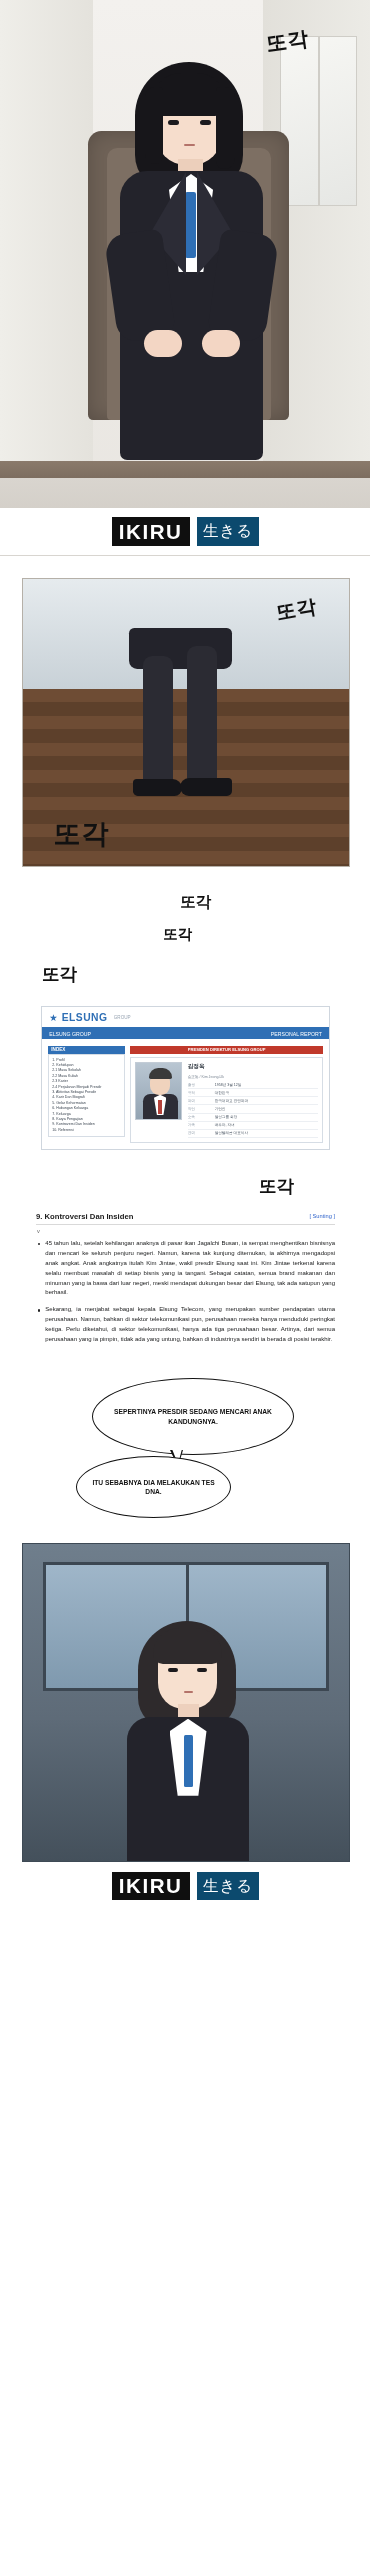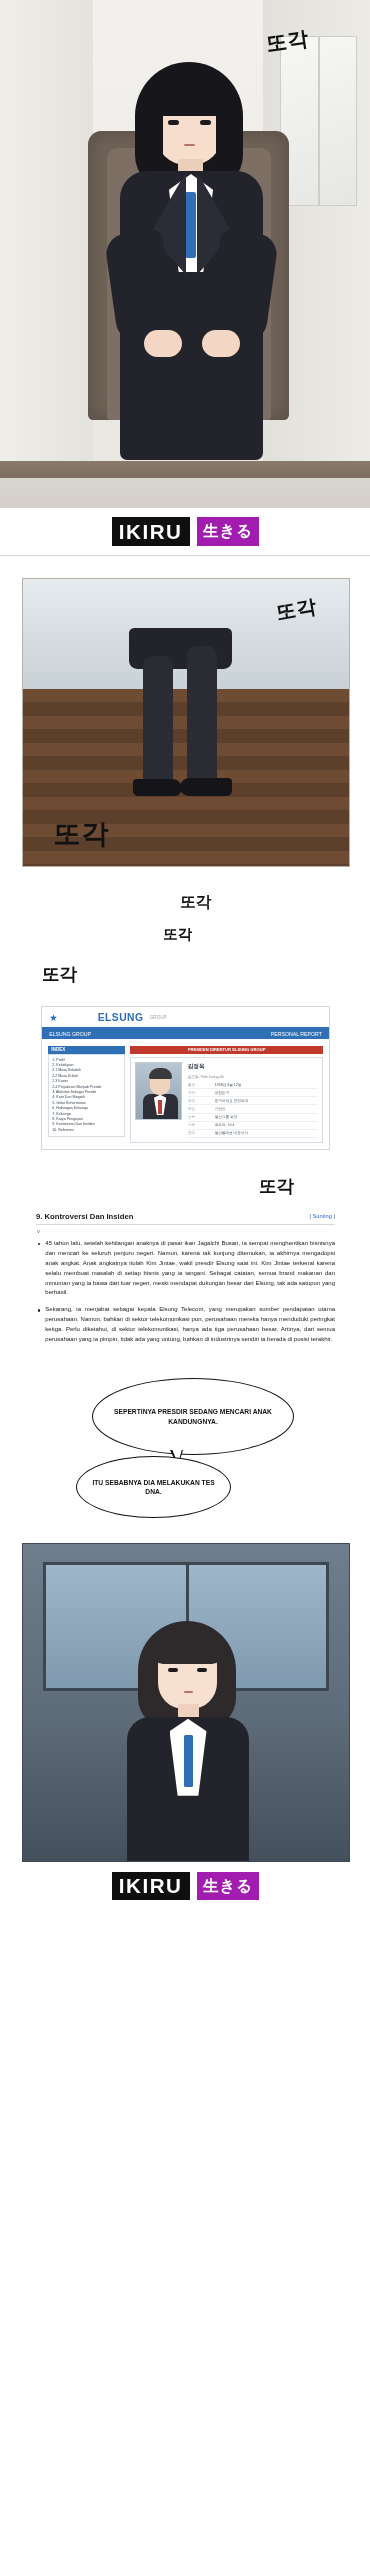--- a/index.html
+++ b/index.html
@@ -70,21 +70,21 @@
 
   .sfx { position:absolute; font-family:"Liberation Sans", sans-serif; font-weight:bold;
     color:#111; letter-spacing:1px; }
   .p1-sfx { right:62px; top:27px; font-size:20.6px; transform: rotate(-8deg); }
 
   
   .ikiru-bar { position:absolute; left:0; bottom:0; width:371px; height:47px;
     background:#ffffff; display:flex; align-items:center; justify-content:center; gap:7.2px; }
   .ikiru-word { background:#0f0f0f; color:#fff; font-size:20.6px; font-weight:bold;
     letter-spacing:1.5px; padding:2.1px 7.2px; }
-  .ikiru-kanji { background:#a21caf; color:#fff; font-size:15.5px; font-weight:bold;
+  .ikiru-kanji { background:#0c4a6e; color:#fff; font-size:15.5px; font-weight:normal;
     padding:3.6px 6.2px; letter-spacing:1px; }
 
   
   .gap { width:371px; background:#ffffff; }
 
   
   .panel2 { position:relative; width:328px; margin:0 auto; height:289px;
     background:linear-gradient(180deg,#cfd6db 0%, #b9c3ca 38%, #6b4a33 38%, #4b3322 100%);
     overflow:hidden; border:0.5px solid #b5b0a8; }
   .p2-wallpanel { position:absolute; left:0; top:0; width:328px; height:110px;
@@ -106,21 +106,21 @@
 
   
   .sfx-free { width:371px; text-align:center; font-weight:bold; color:#111; }
 
   
   .panel3 { position:relative; width:289px; margin:0 auto; background:#ffffff;
     border:0.5px solid #cfd6de; }
   .el-header { background:#ffffff; padding:5.2px 7.2px 4.1px 7.2px; border-bottom:1px solid #2f6fb5;
     display:flex; align-items:center; gap:4.1px; }
   .el-star { color:#2f6fb5; font-size:9.3px; }
-  .el-logo { color:#2f6fb5; font-weight:bold; font-size:10.3px; letter-spacing:0.5px;margin-left:36px; }
+  .el-logo { color:#2f6fb5; font-weight:bold; font-size:10.3px; letter-spacing:0.5px; }
   .el-logo-sub { color:#9aa6b4; font-size:4.6px; margin-left:2.1px; }
   .el-navbar { background:#2f6fb5; color:#ffffff; font-size:5.2px; padding:2.6px 7.2px;
     display:flex; justify-content:space-between; }
   .el-body { display:flex; gap:5.2px; padding:6.2px; }
   .el-left { width:77px; }
   .el-index-title { background:#2f6fb5; color:#fff; font-size:4.6px; padding:1.5px 3.1px; font-weight:bold; }
   .el-index { border:0.5px solid #d6dde5; padding:3.1px; font-size:3.6px; line-height:1.5; color:#3a4450; }
   .el-right { flex:1; }
   .el-redbar { background:#c0392b; color:#fff; font-size:4.1px; padding:1.5px 3.1px; text-align:center; font-weight:bold; }
   .el-card { border:0.5px solid #d6dde5; display:flex; padding:4.1px; gap:5.2px; margin-top:3.1px; }

